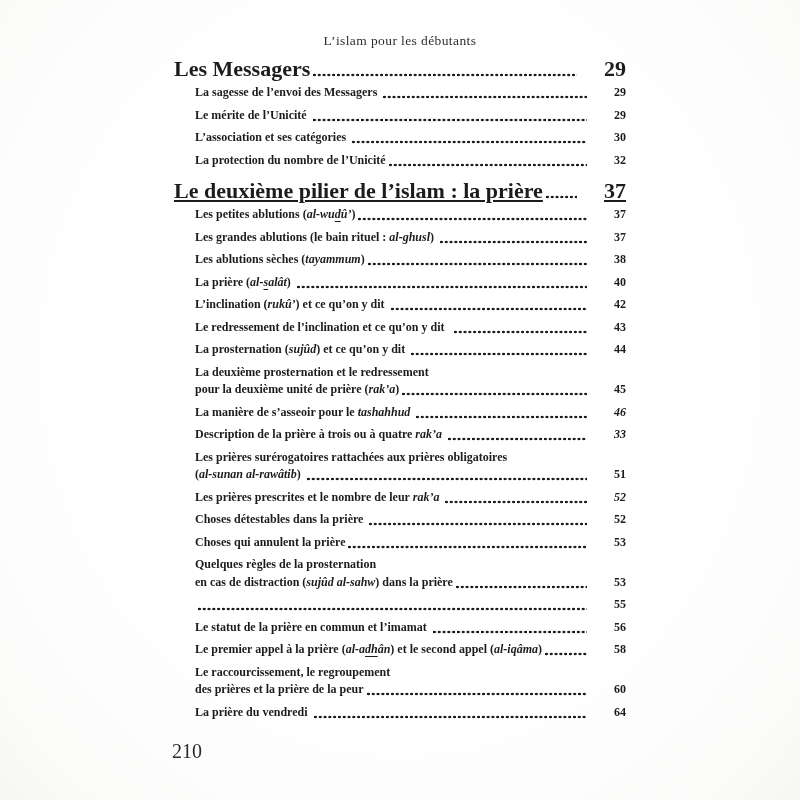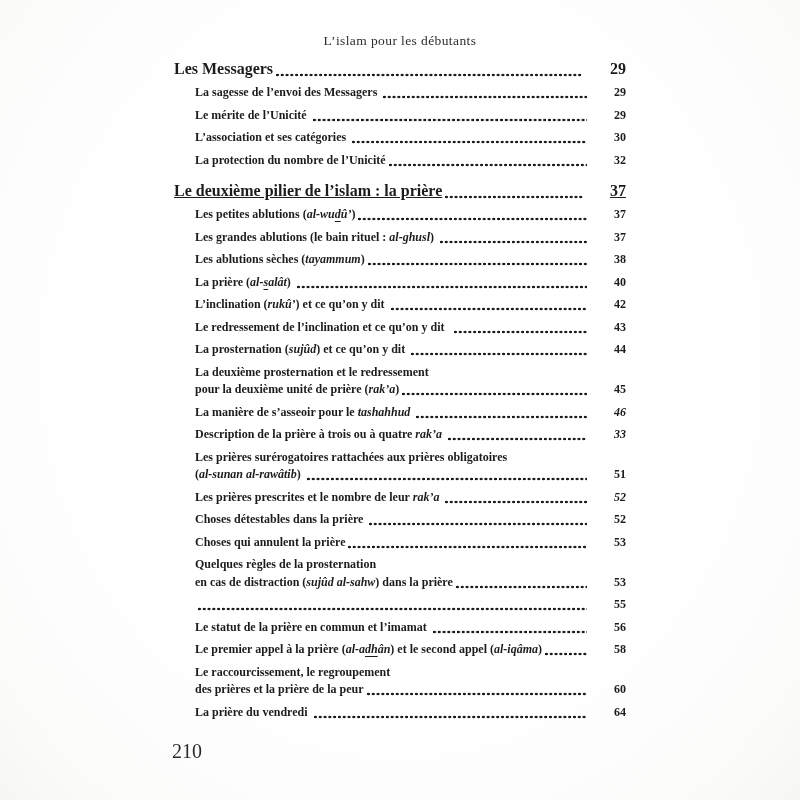--- a/index.html
+++ b/index.html
@@ -8,21 +8,21 @@
     background: radial-gradient(ellipse at 50% 45%, #ffffff 55%, #fbfbfa 88%, #f6f6f4 100%);
     font-family: "Liberation Serif", "DejaVu Serif", serif;
     color: #1c1c1c;
   }
   .page-header {
     position: absolute; top: 33px; left: 0; right: 0;
     text-align: center; font-size: 13.5px; letter-spacing: 0.4px; color: #2e2e2e;
   }
   #toc { position: absolute; top: 58px; left: 174px; width: 452px; }
   .row { font-weight: bold; margin-bottom: 5px; }
-  .row.h1 { font-size: 16px; line-height: 21px; }
+  .row.h1 { font-size: 22px; line-height: 21px; }
   .row.sub { font-size: 12px; line-height: 17.5px; padding-left: 21px; }
   .row.gap { margin-top: 11px; text-decoration: underline; }
   .line { display: flex; align-items: baseline; }
   .line .txt { white-space: pre-wrap; }
   .it { font-style: italic; }
   .ul { text-decoration: underline; text-decoration-thickness: 1px; text-underline-offset: 2.5px; }
   .leader {
     flex: 1 1 auto; min-width: 14px; height: 4px;
     align-self: flex-end; margin: 0 2px 2.5px 3px;
     background-image: radial-gradient(circle at 1.5px 2px, currentColor 1.15px, transparent 1.6px);

